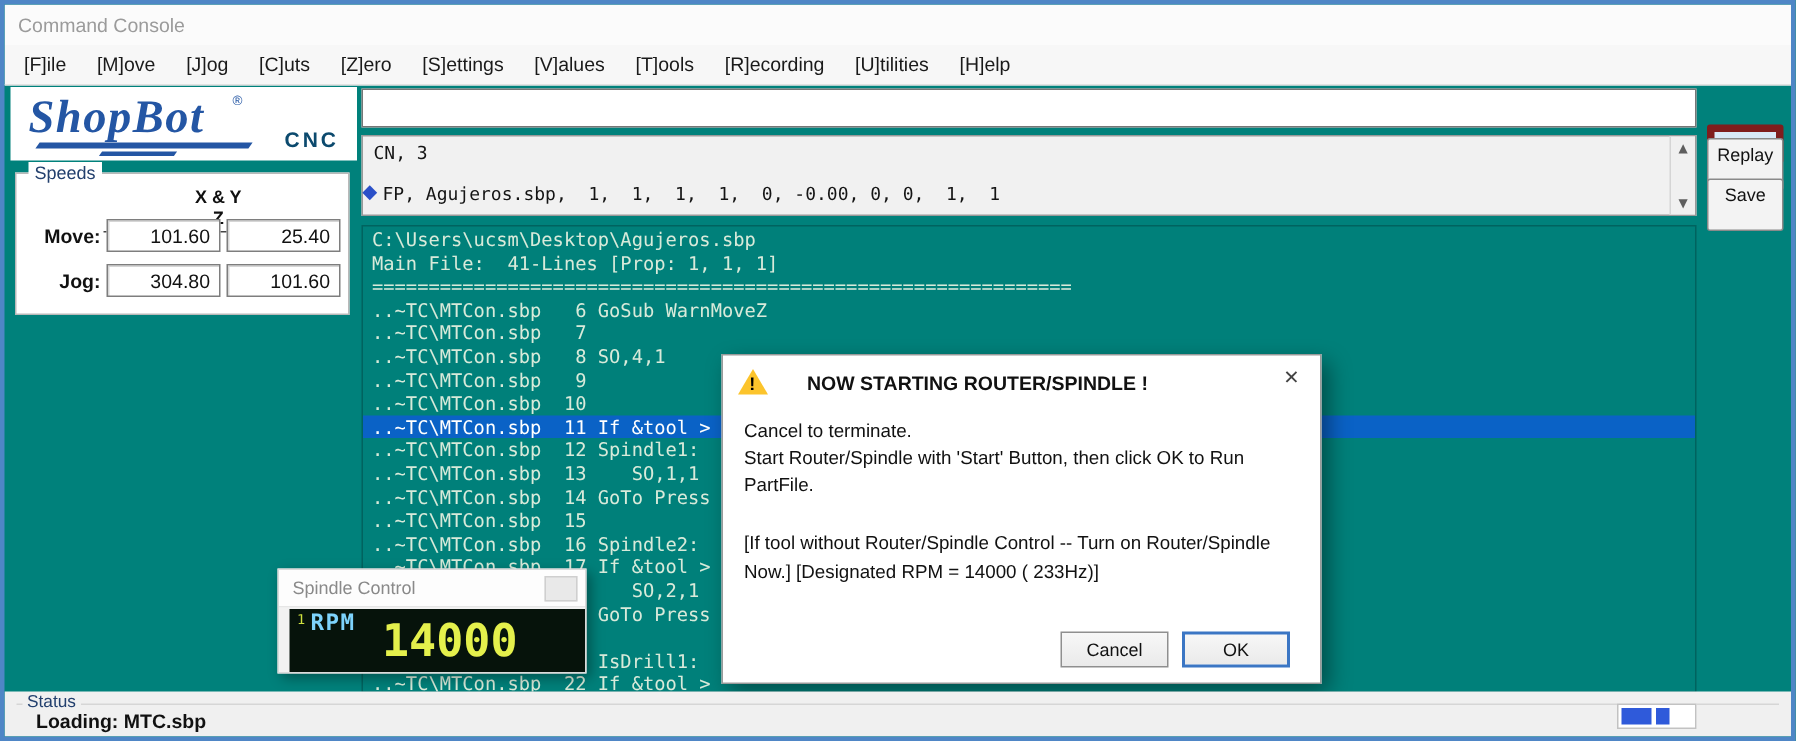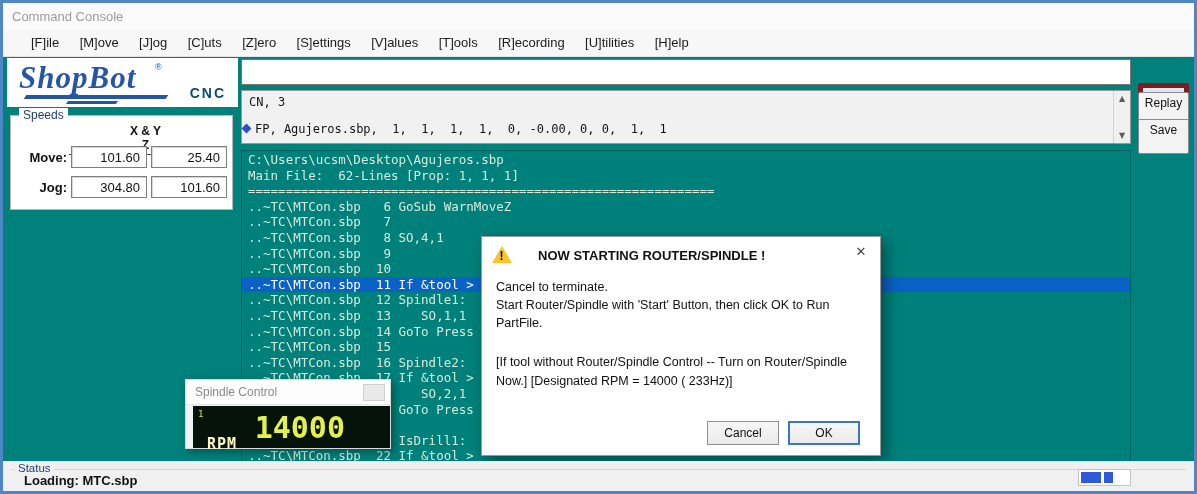--- a/index.html
+++ b/index.html
@@ -5,21 +5,21 @@
   * { box-sizing: border-box; margin: 0; padding: 0; }
   body { background: #c8c8c8; font-family: "Liberation Sans", sans-serif; }
 
   .window { position: relative; width: 1197px; height: 494px; background: #00817B;
             border: 3px solid #4F86C6; overflow: hidden; }
 
   
   .titlebar { position: absolute; left: 0; top: 0; width: 100%; height: 27px; background: #FBFBFB; }
   .titlebar-text { position: absolute; left: 9px; top: 6px; font-size: 13px; color: #9B9B9B; }
   .menubar { position: absolute; left: 0; top: 27px; width: 100%; height: 27px; background: #F7F7F7;
-             border-bottom: 1px solid #E2E2E2; padding-left: 20px; }
+             border-bottom: 1px solid #E2E2E2; padding-left: 5px; }
   .menu-item { display: inline-block; padding: 5px 8px; font-size: 13px; color: #1A1A1A; cursor: default; }
 
   
   .logo-panel { position: absolute; left: 4px; top: 55px; width: 231px; height: 49px; background: #FFFFFF; }
   .logo-brand { position: absolute; left: 12px; top: 2px; font-family: "Liberation Serif", serif;
                 font-style: italic; font-weight: bold; font-size: 31px; color: #2456A4; letter-spacing: 1px; }
   .logo-reg { position: absolute; left: 148px; top: 4px; font-size: 9px; color: #2456A4; }
   .logo-swoosh1 { position: absolute; left: 18px; top: 37px; width: 142px; height: 4px; background: #2456A4;
                   transform: skewX(-35deg); }
   .logo-swoosh2 { position: absolute; left: 60px; top: 43px; width: 50px; height: 3px; background: #2456A4;
@@ -75,22 +75,22 @@
   
   .spindle { position: absolute; left: 182px; top: 376px; width: 206px; height: 70px; background: #F2F2F2;
              border: 1px solid #DADADA; box-shadow: 3px 3px 8px rgba(0,0,0,0.35); }
   .spindle-title { position: relative; height: 25px; background: #FDFDFD; border-bottom: 1px solid #E6E6E6;
                    font-size: 12px; color: #8A8A8A; line-height: 25px; padding-left: 9px; }
   .spindle-title-btn { position: absolute; right: 5px; top: 4px; width: 22px; height: 17px; background: #E9E9E9;
                        border: 1px solid #CFCFCF; cursor: default; }
   .spindle-display { position: absolute; left: 7px; right: 0; top: 26px; bottom: 0; background: #06130B; }
   .rpm-ch { position: absolute; left: 5px; top: 3px; font-family: "DejaVu Sans Mono", monospace;
             font-size: 9px; color: #CFE23F; }
-  .rpm-label { position: absolute; left: 14px; top: 29px; font-family: "DejaVu Sans Mono", monospace;
-               font-size: 15px; font-weight: bold; color: #fef9c3; letter-spacing: 1px; }
+  .rpm-label { position: absolute; left: 14px; top: 0; font-family: "DejaVu Sans Mono", monospace;
+               font-size: 15px; font-weight: bold; color: #7dd3fc; letter-spacing: 1px; }
   .rpm-value { position: absolute; right: 45px; top: 4px; font-family: "DejaVu Sans Mono", monospace;
                font-size: 30px; font-weight: bold; color: #E4F04C; letter-spacing: 0px; }
 
   
   .dialog { position: absolute; left: 478px; top: 233px; width: 400px; height: 220px; background: #FFFFFF;
             border: 1px solid #9A9A9A; box-shadow: 5px 5px 14px rgba(0,0,0,0.4); font-size: 12.5px; color: #111111; }
   .dialog-header { position: relative; display: flex; align-items: center; gap: 26px; padding: 9px 30px 0 10px; }
   .warn-icon { position: relative; width: 0; height: 0; flex: 0 0 auto;
                border-left: 10px solid transparent; border-right: 10px solid transparent;
                border-bottom: 17px solid #FCC42C; }
@@ -174,21 +174,21 @@
     <div class="speeds-row move">
       <span class="speed-label">Move:</span><span class="speed-box">101.60</span><span class="speed-box">25.40</span>
     </div>
     <div class="speeds-row jog">
       <span class="speed-label">Jog:</span><span class="speed-box">304.80</span><span class="speed-box">101.60</span>
     </div>
   </div>
 
   <div class="console">
     <div class="cline">C:\Users\ucsm\Desktop\Agujeros.sbp</div>
-    <div class="cline">Main File:  62-Lines [Prop: 1, 1, 1]</div>
+    <div class="cline">Main File:  41-Lines [Prop: 1, 1, 1]</div>
     <div class="cline">==============================================================</div>
     <div class="cline">..~TC\MTCon.sbp   6 GoSub WarnMoveZ</div>
     <div class="cline">..~TC\MTCon.sbp   7</div>
     <div class="cline">..~TC\MTCon.sbp   8 SO,4,1</div>
     <div class="cline">..~TC\MTCon.sbp   9</div>
     <div class="cline">..~TC\MTCon.sbp  10</div>
     <div class="cline selected">..~TC\MTCon.sbp  11 If &amp;tool &gt;</div>
     <div class="cline">..~TC\MTCon.sbp  12 Spindle1:</div>
     <div class="cline">..~TC\MTCon.sbp  13    SO,1,1</div>
     <div class="cline">..~TC\MTCon.sbp  14 GoTo Press</div>

